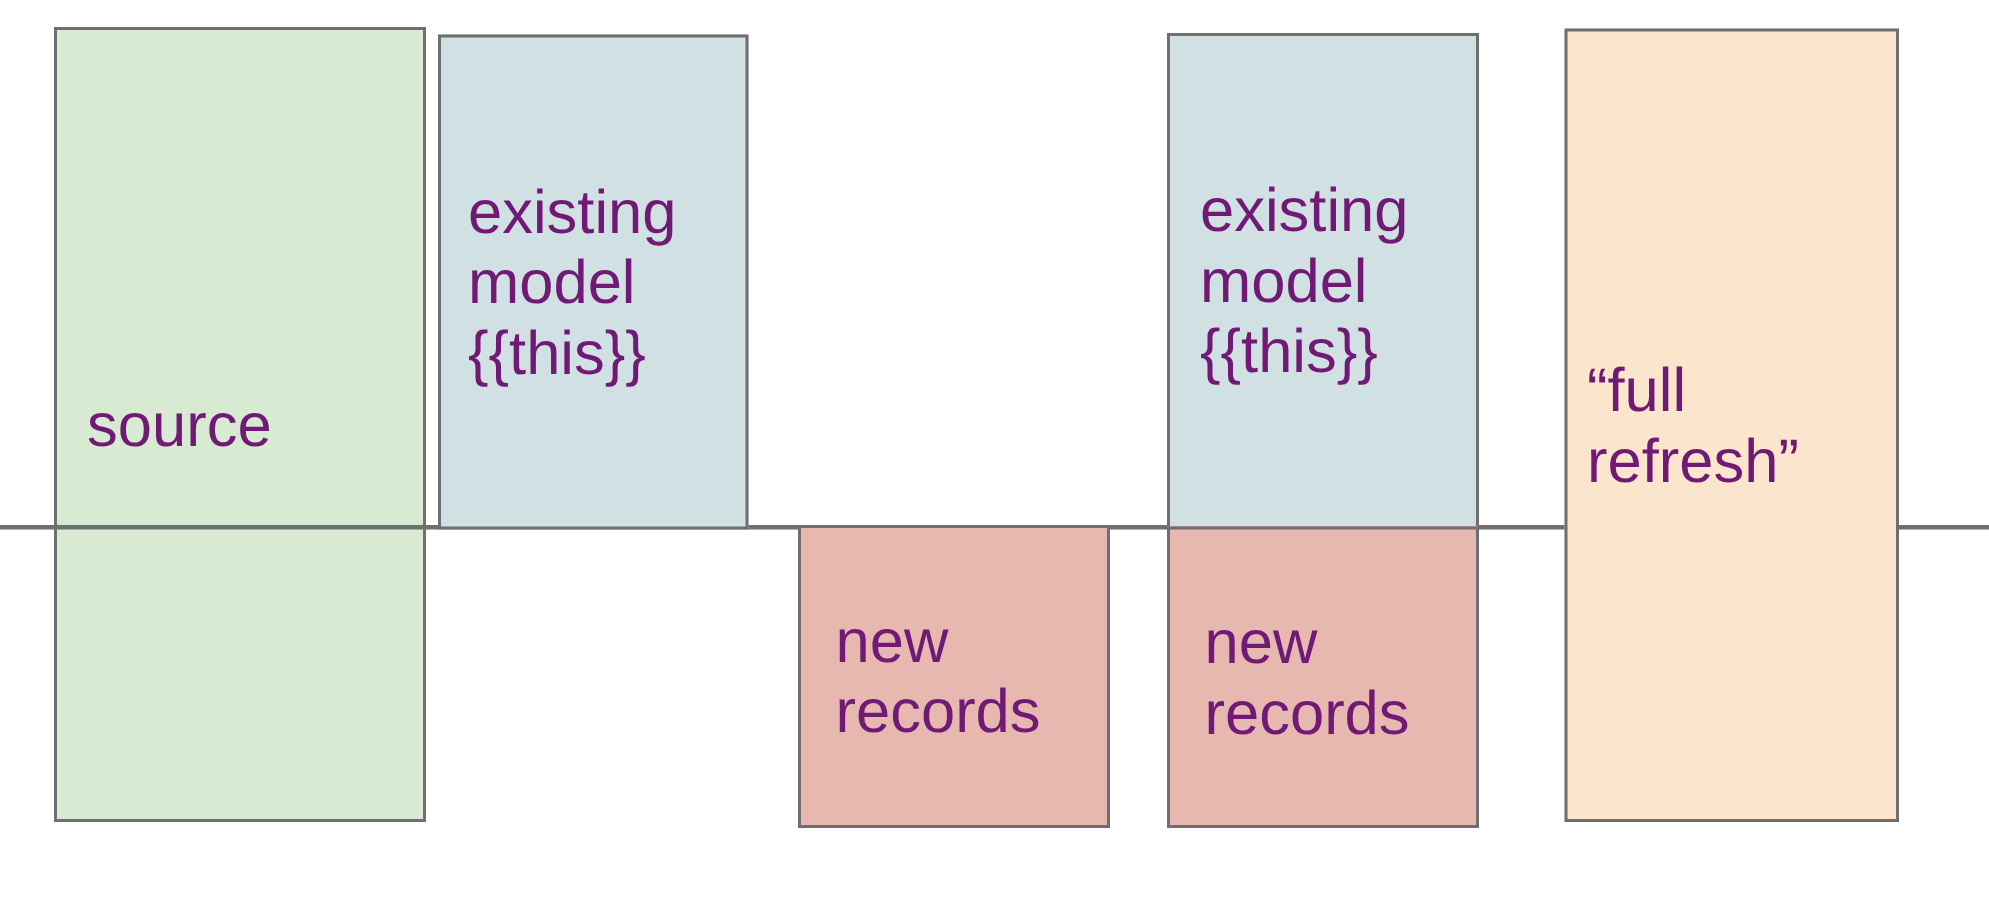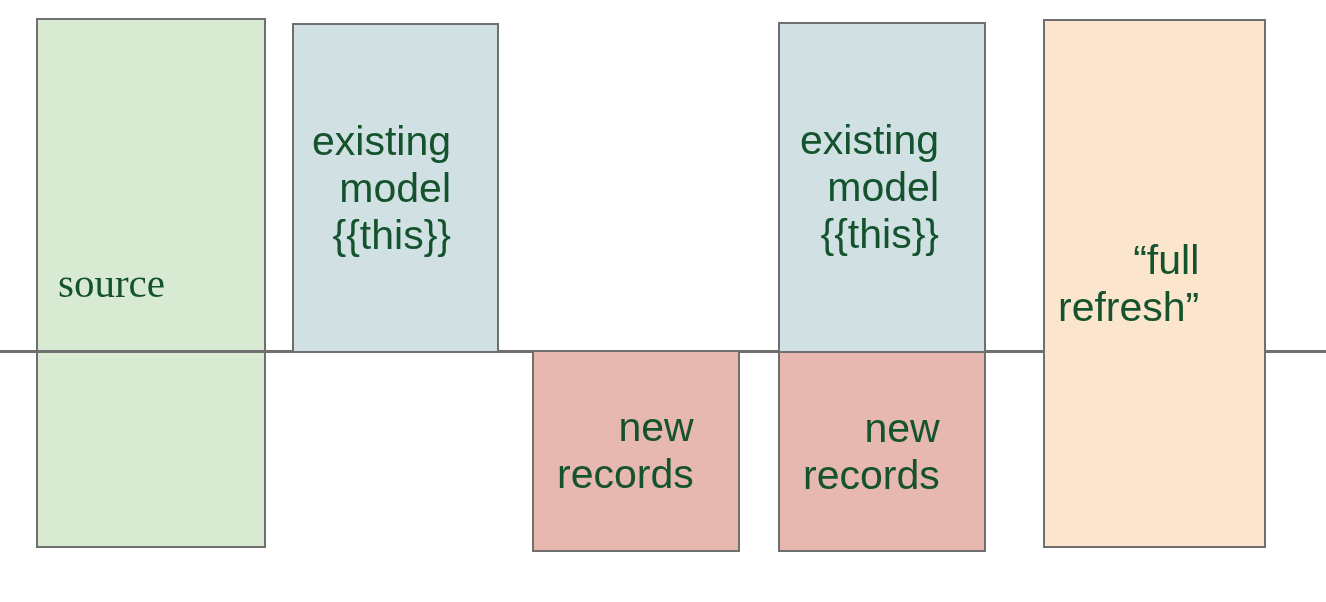--- a/index.html
+++ b/index.html
@@ -18,35 +18,35 @@
   .box {
     position: absolute;
     box-sizing: border-box;
     border: 2px solid #6f6f6f;
     display: flex;
     align-items: center;
   }
   .box .label {
     font-size: 41px;
     line-height: 47px;
-    color: #14532d;
+    color: #701a75;
     white-space: pre-line;
-    text-align: right;
+    text-align: left;
   }
   .hline {
     position: absolute;
     left: 0;
     top: 350px;
     width: 1326px;
     height: 3px;
     background: #6f6f6f;
     z-index: 2;
   }
   
-  #box-source        { left: 36px;   top: 18px;  width: 230px; height: 530px; z-index: 1; padding-left: 20px; font-family: Liberation Serif, serif; }
+  #box-source        { left: 36px;   top: 18px;  width: 248px; height: 530px; z-index: 1; padding-left: 20px; }
   #box-model-1       { left: 292px;  top: 23px;  width: 207px; height: 330px; z-index: 3; padding-left: 18px; }
   #box-new-records-1 { left: 532px;  top: 350px; width: 208px; height: 202px; z-index: 3; padding-left: 23px; }
   #box-model-2       { left: 778px;  top: 22px;  width: 208px; height: 331px; z-index: 3; padding-left: 20px; }
   #box-new-records-2 { left: 778px;  top: 351px; width: 208px; height: 201px; z-index: 3; padding-left: 23px; }
   #box-full-refresh  { left: 1043px; top: 19px;  width: 223px; height: 529px; z-index: 3; padding-left: 13px; }
 </style>
 </head>
 <body>
 
 <div class="canvas">

